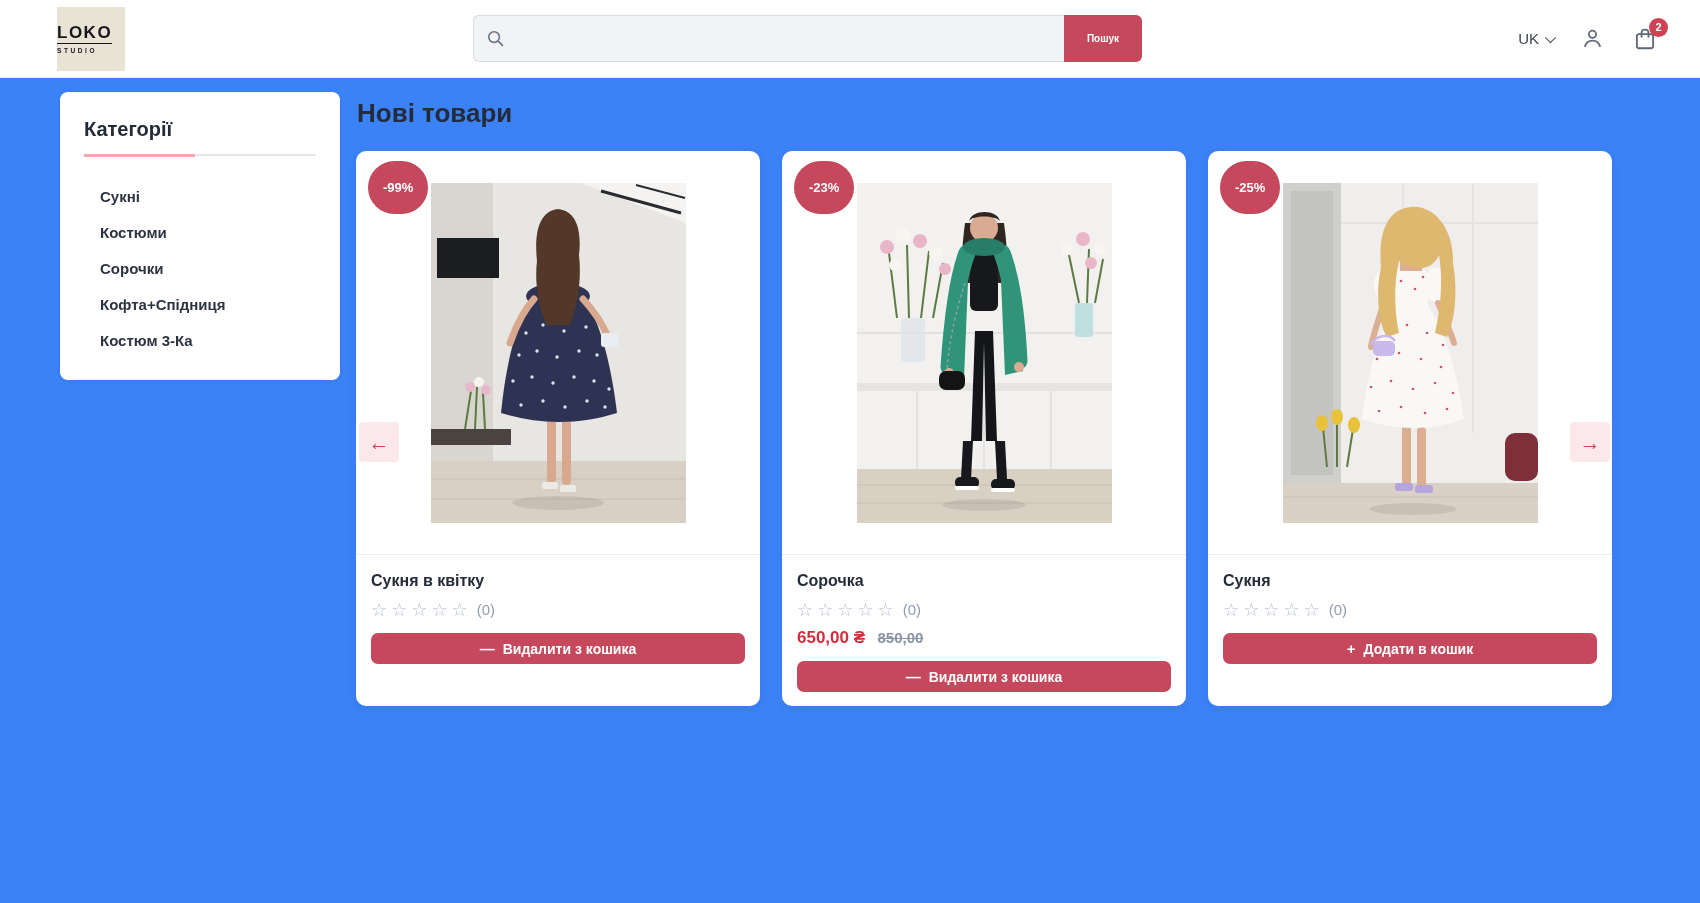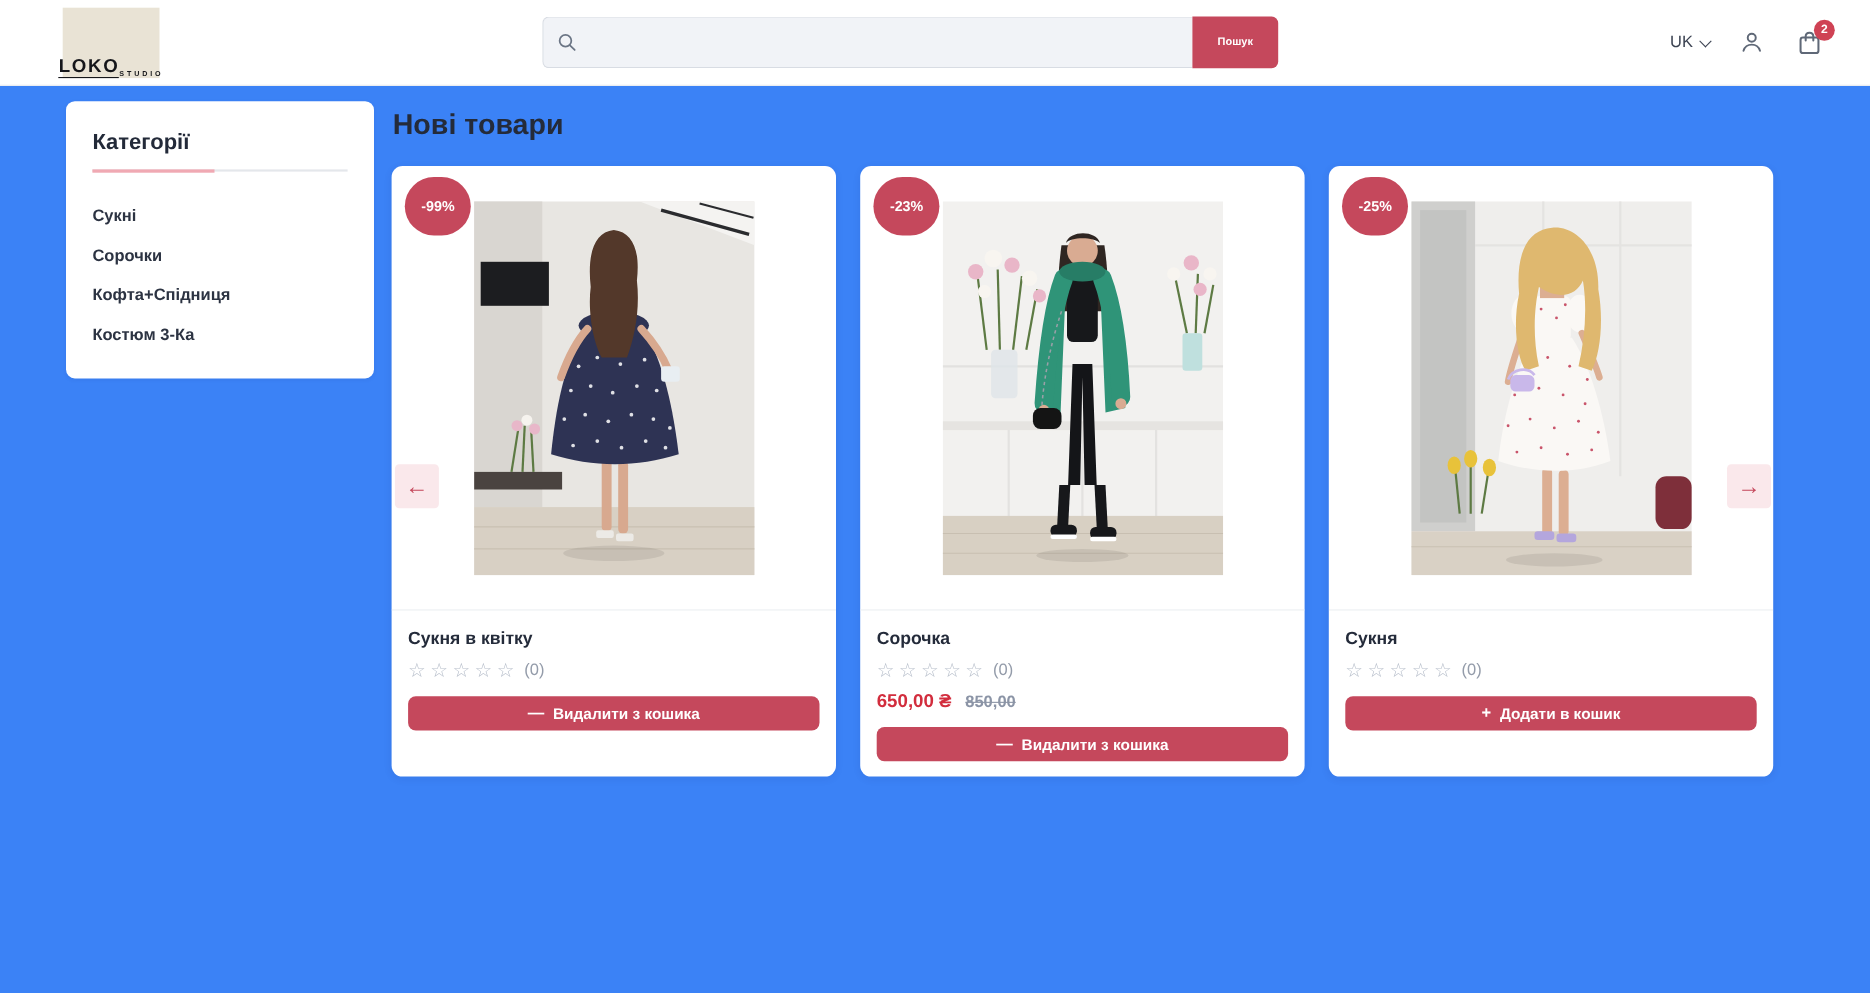--- a/index.html
+++ b/index.html
@@ -7,22 +7,22 @@
   body {
     font-family: "Liberation Sans", "DejaVu Sans", sans-serif;
     background:#eef0f4; color:#242b3a;
   }
   
   .header {
     height:78px; background:#ffffff; display:flex; align-items:center;
     border-bottom:1px solid #e9ebef; position:relative; z-index:5;
   }
   .logo {
-    width:88px; height:64px; margin-left:57px; background:#e9e3d5;
-    display:flex; flex-direction:row; align-items:flex-end; justify-content:center;
+    width:68px; height:64px; margin-left:57px; background:#e9e3d5;
+    display:flex; flex-direction:column; align-items:flex-start; justify-content:center;
     cursor:pointer; flex:0 0 auto;
   }
   .logo-main { font-size:17px; font-weight:bold; letter-spacing:1.5px; color:#15161a;
     border-bottom:1.5px solid #15161a; line-height:1.15; }
   .logo-sub { font-size:6.5px; font-weight:bold; letter-spacing:2.6px; color:#15161a; margin-top:3px; }
   .search-group { display:flex; margin-left:348px; width:669px; height:47px; flex:0 0 auto; }
   .search-wrap {
     flex:1; display:flex; align-items:center; background:#f1f3f7;
     border:1px solid #d8dce3; border-right:none; border-radius:6px 0 0 6px; padding:0 12px;
   }
@@ -49,21 +49,21 @@
   }
   
   .content { position:relative; height:829px; background:#3b82f6; }
   .sidebar {
     position:absolute; left:60px; top:14px; width:280px; background:#fff;
     border-radius:8px; padding:26px 24px 22px; box-shadow:0 1px 4px rgba(25,35,60,.06);
   }
   .sidebar h2 { font-size:20px; font-weight:bold; color:#232a39; margin-bottom:13px; }
   .sidebar-rule { height:2px; background:#e4e7eb; position:relative; }
   .sidebar-rule .pink { position:absolute; left:0; top:-0.5px; width:48%; height:3px; background:#f0a9b3; }
-  .sidebar nav { margin-top:22px; }
+  .sidebar nav { margin-top:22px;margin-left:16px; }
   .side-item {
     display:block; font-size:15px; font-weight:bold; color:#2c3342;
     padding:9.5px 0; cursor:pointer; text-decoration:none;
   }
   .main { position:absolute; left:356px; top:0; width:1256px; }
   .main h1 { font-size:26px; font-weight:bold; color:#242b3a; margin:20px 0 22px 1px; }
   .carousel { position:relative; display:flex; gap:22px; }
   .nav-arrow {
     position:absolute; top:271px; width:40px; height:40px; border:none; border-radius:4px;
     background:#fae8eb; color:#c5485c; font-size:21px; line-height:1; cursor:pointer;
@@ -144,20 +144,21 @@
 
 <div class="content">
 
   <aside class="sidebar">
     <h2>Категорії</h2>
     <div class="sidebar-rule">
         <span class="pink"></span>
       </div>
     <nav>
       <a class="side-item">Сукні</a>
+      <a class="side-item">Костюми</a>
       <a class="side-item">Сорочки</a>
       <a class="side-item">Кофта+Спідниця</a>
       <a class="side-item">Костюм 3-Ка</a>
     </nav>
   </aside>
 
   <main class="main">
     <h1>Нові товари</h1>
 
     <div class="carousel">

